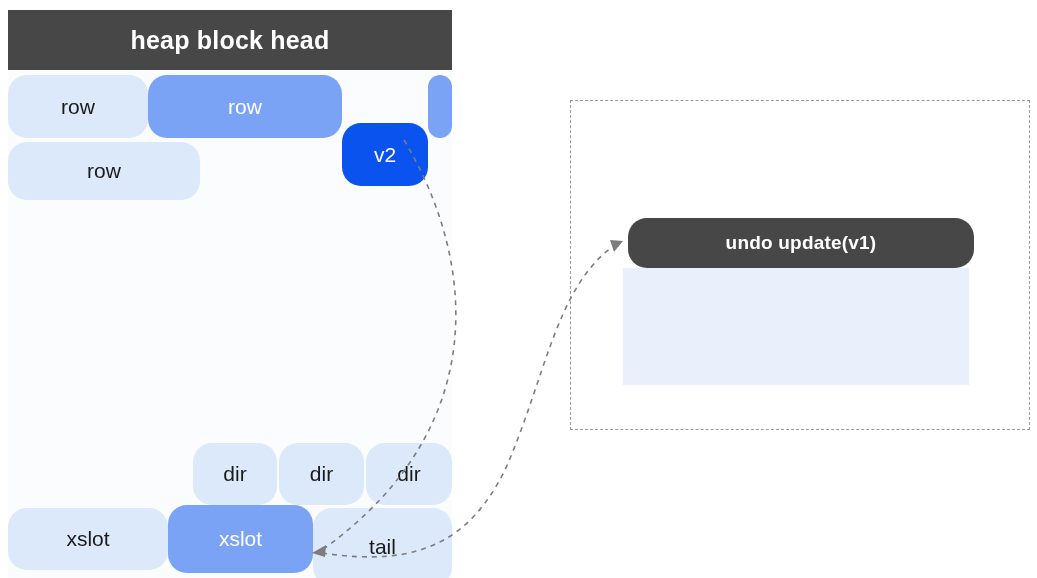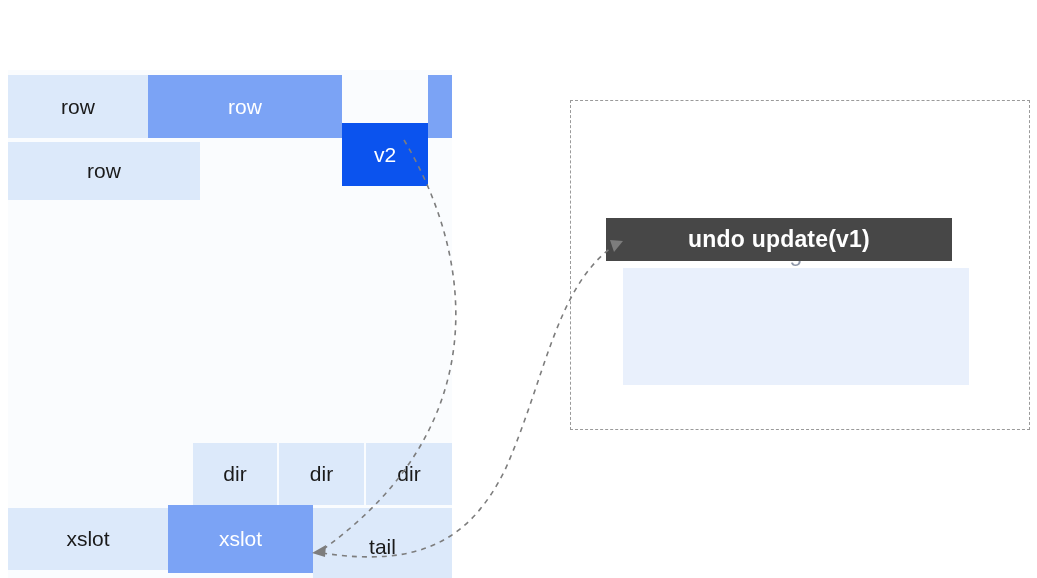--- a/index.html
+++ b/index.html
@@ -46,25 +46,25 @@
   }
   .heap-title {
     left: 8px;
     top: 10px;
     width: 444px;
     height: 60px;
     font-size: 25px;
     letter-spacing: .2px;
   }
   .undo-title {
-    left: 606px;
+    left: 628px;
     top: 218px;
     width: 346px;
-    height: 43px;
-    font-size: 23px;
+    height: 50px;
+    font-size: 19px;
     letter-spacing: .2px;
   }
 
   
   .cell-light {
     background: #dce9fa;
     color: #1a1a1a;
     font-size: 21px;
   }
   .cell-mid {
@@ -150,29 +150,30 @@
     fill: none;
     stroke: #7d7d7d;
     stroke-width: 1.6;
     stroke-dasharray: 5 5;
   }
   .arrow-head {
     fill: #7d7d7d;
   }
 
   
-  .z-top { z-index: 4; }
+  .z-top { z-index: 4; border-radius: 19px; }
 </style>
 </head>
 <body>
 
 <div id="stage">
 
   <div class="box heap-body"></div>
 
+  <div class="box titlebar heap-title">heap block head</div>
 
   <div class="box cell-light row-strip-a z-top">row</div>
   <div class="box cell-mid row-strip-b z-top">row</div>
   <div class="box cell-bright row-strip-v2 z-top">v2</div>
   <div class="box cell-mid cell-blank row-strip-c z-top"></div>
 
   <div class="box cell-light row-second z-top">row</div>
 
   <div class="box cell-light dir-1 z-top">dir</div>
   <div class="box cell-light dir-2 z-top">dir</div>

